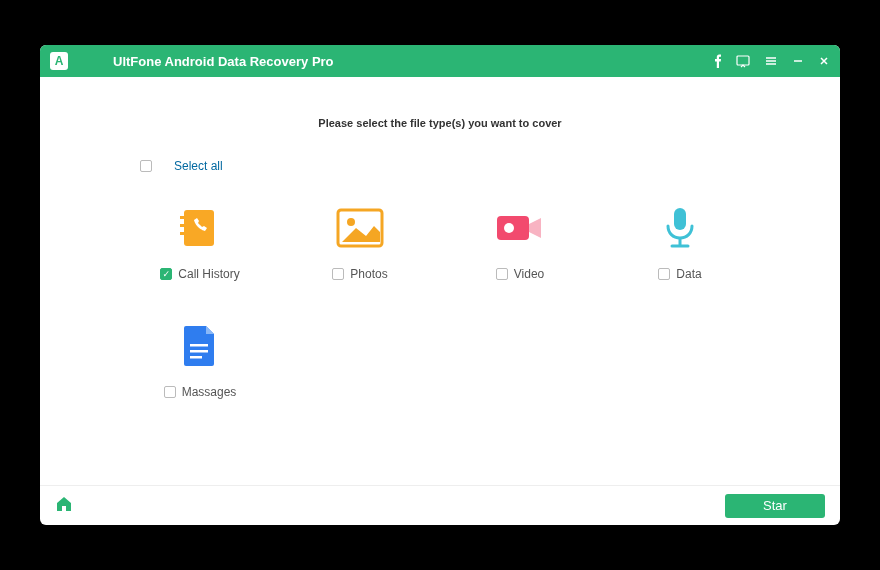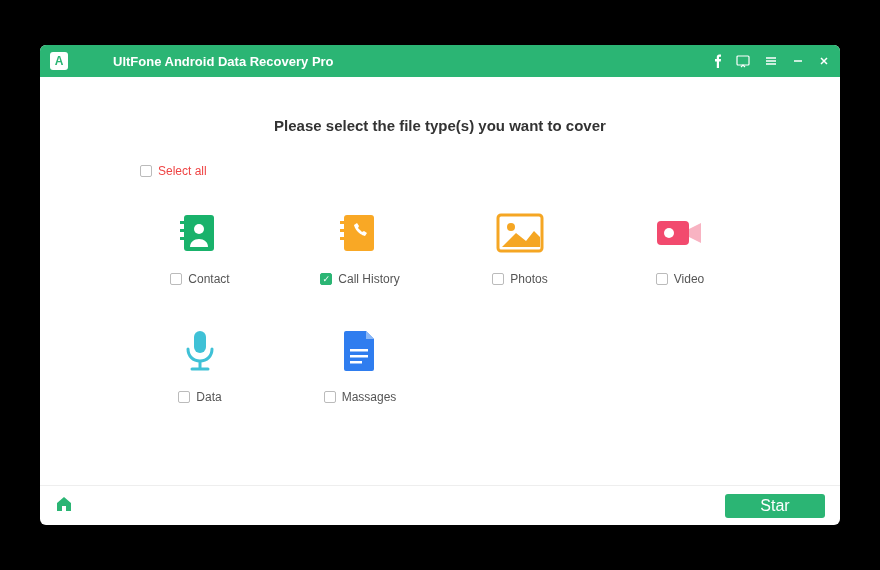--- a/index.html
+++ b/index.html
@@ -4,33 +4,33 @@
 <style>
 * { margin: 0; padding: 0; box-sizing: border-box; }
 body { background: #000; font-family: Arial, sans-serif; display: flex; justify-content: center; align-items: center; height: 100vh; }
 .window { width: 800px; height: 480px; background: #fff; border-radius: 6px; overflow: hidden; display: flex; flex-direction: column; box-shadow: 0 4px 20px rgba(0,0,0,0.3); }
 .titlebar { background: #2bb574; height: 32px; display: flex; align-items: center; padding: 0 10px; color: #fff; }
 .logo { width: 18px; height: 18px; background: #fff; border-radius: 3px; display: flex; align-items: center; justify-content: center; color: #2bb574; font-weight: bold; font-size: 12px; margin-right: 8px; }
 .title { font-size: 13px; font-weight: bold; flex: 1; margin-left: 37px; }
 .title-controls { display: flex; gap: 14px; align-items: center; }
 .title-controls span { cursor: pointer; display: flex; align-items: center; }
 .content { flex: 1; padding: 40px 80px 20px; display: flex; flex-direction: column; }
-.heading { text-align: center; font-size: 15px; font-weight: bold; color: #333; margin-bottom: 30px; }
-.select-all { display: flex; align-items: center; gap: 6px; font-size: 12px; color: #ef4444; margin-left: 20px; margin-bottom: 30px; }
+.heading { text-align: center; font-size: 11px; font-weight: bold; color: #333; margin-bottom: 30px; }
+.select-all { display: flex; align-items: center; gap: 22px; font-size: 12px; color: #0369a1; margin-left: 20px; margin-bottom: 30px; }
 .grid { display: grid; grid-template-columns: repeat(4, 1fr); gap: 40px 20px; padding: 0 10px; }
 .tile { display: flex; flex-direction: column; align-items: center; gap: 14px; }
 .tile-icon { width: 50px; height: 50px; display: flex; align-items: center; justify-content: center; }
 .tile-label { display: flex; align-items: center; gap: 6px; font-size: 12px; color: #555; }
 .checkbox { width: 12px; height: 12px; border: 1px solid #bbb; border-radius: 2px; display: inline-flex; align-items: center; justify-content: center; background: #fff; cursor: pointer; flex-shrink: 0; }
 .checkbox.checked { background: #2bb574; border-color: #2bb574; }
 .checkbox.checked::after { content: '✓'; color: #fff; font-size: 9px; line-height: 1; }
 .footer { height: 40px; border-top: 1px solid #eee; display: flex; align-items: center; padding: 0 15px; gap: 10px; }
 .home-btn { cursor: pointer; }
 .footer-spacer { flex: 1; }
-.start-btn { background: #2bb574; color: #fff; border: none; width: 100px; height: 24px; border-radius: 3px; font-size: 16px; cursor: pointer; }
+.start-btn { background: #2bb574; color: #fff; border: none; width: 100px; height: 24px; border-radius: 3px; font-size: 13px; cursor: pointer; }
 </style>
 </head>
 <body>
 
 <div class="window">
   <div class="titlebar">
     <div class="logo">A</div>
     <div class="title">UltFone Android Data Recovery Pro</div>
     <div class="title-controls">
       <span>
@@ -64,36 +64,20 @@
 
   <div class="content">
     <div class="heading">Please select the file type(s) you want to cover</div>
     <div class="select-all">
       <span class="checkbox"></span>
       <span>Select all</span>
     </div>
 
     <div class="grid">
 
-      <div class="tile">
-        <div class="tile-icon">
-          <svg width="44" height="44" viewBox="0 0 44 44">
-              <rect x="6" y="4" width="30" height="36" rx="3" fill="#19b26b"></rect>
-              <rect x="2" y="10" width="4" height="3" fill="#19b26b"></rect>
-              <rect x="2" y="18" width="4" height="3" fill="#19b26b"></rect>
-              <rect x="2" y="26" width="4" height="3" fill="#19b26b"></rect>
-              <circle cx="21" cy="18" r="5" fill="#fff"></circle>
-              <path d="M12 36c0-5 4-8 9-8s9 3 9 8" fill="#fff"></path>
-            </svg>
-        </div>
-        <div class="tile-label">
-          <span class="checkbox"></span>
-          <span>Contact</span>
-        </div>
-      </div>
 
 
       <div class="tile">
         <div class="tile-icon">
           <svg width="40" height="44" viewBox="0 0 40 44">
               <rect x="4" y="4" width="30" height="36" rx="3" fill="#f9a825"></rect>
               <rect x="0" y="10" width="4" height="3" fill="#f9a825"></rect>
               <rect x="0" y="18" width="4" height="3" fill="#f9a825"></rect>
               <rect x="0" y="26" width="4" height="3" fill="#f9a825"></rect>
               <path d="M14 14c0 0 1 4 4 7s7 4 7 4l2-3-3-2-2 1c-1-1-3-3-4-4l1-2-2-3z" fill="#fff"></path>

